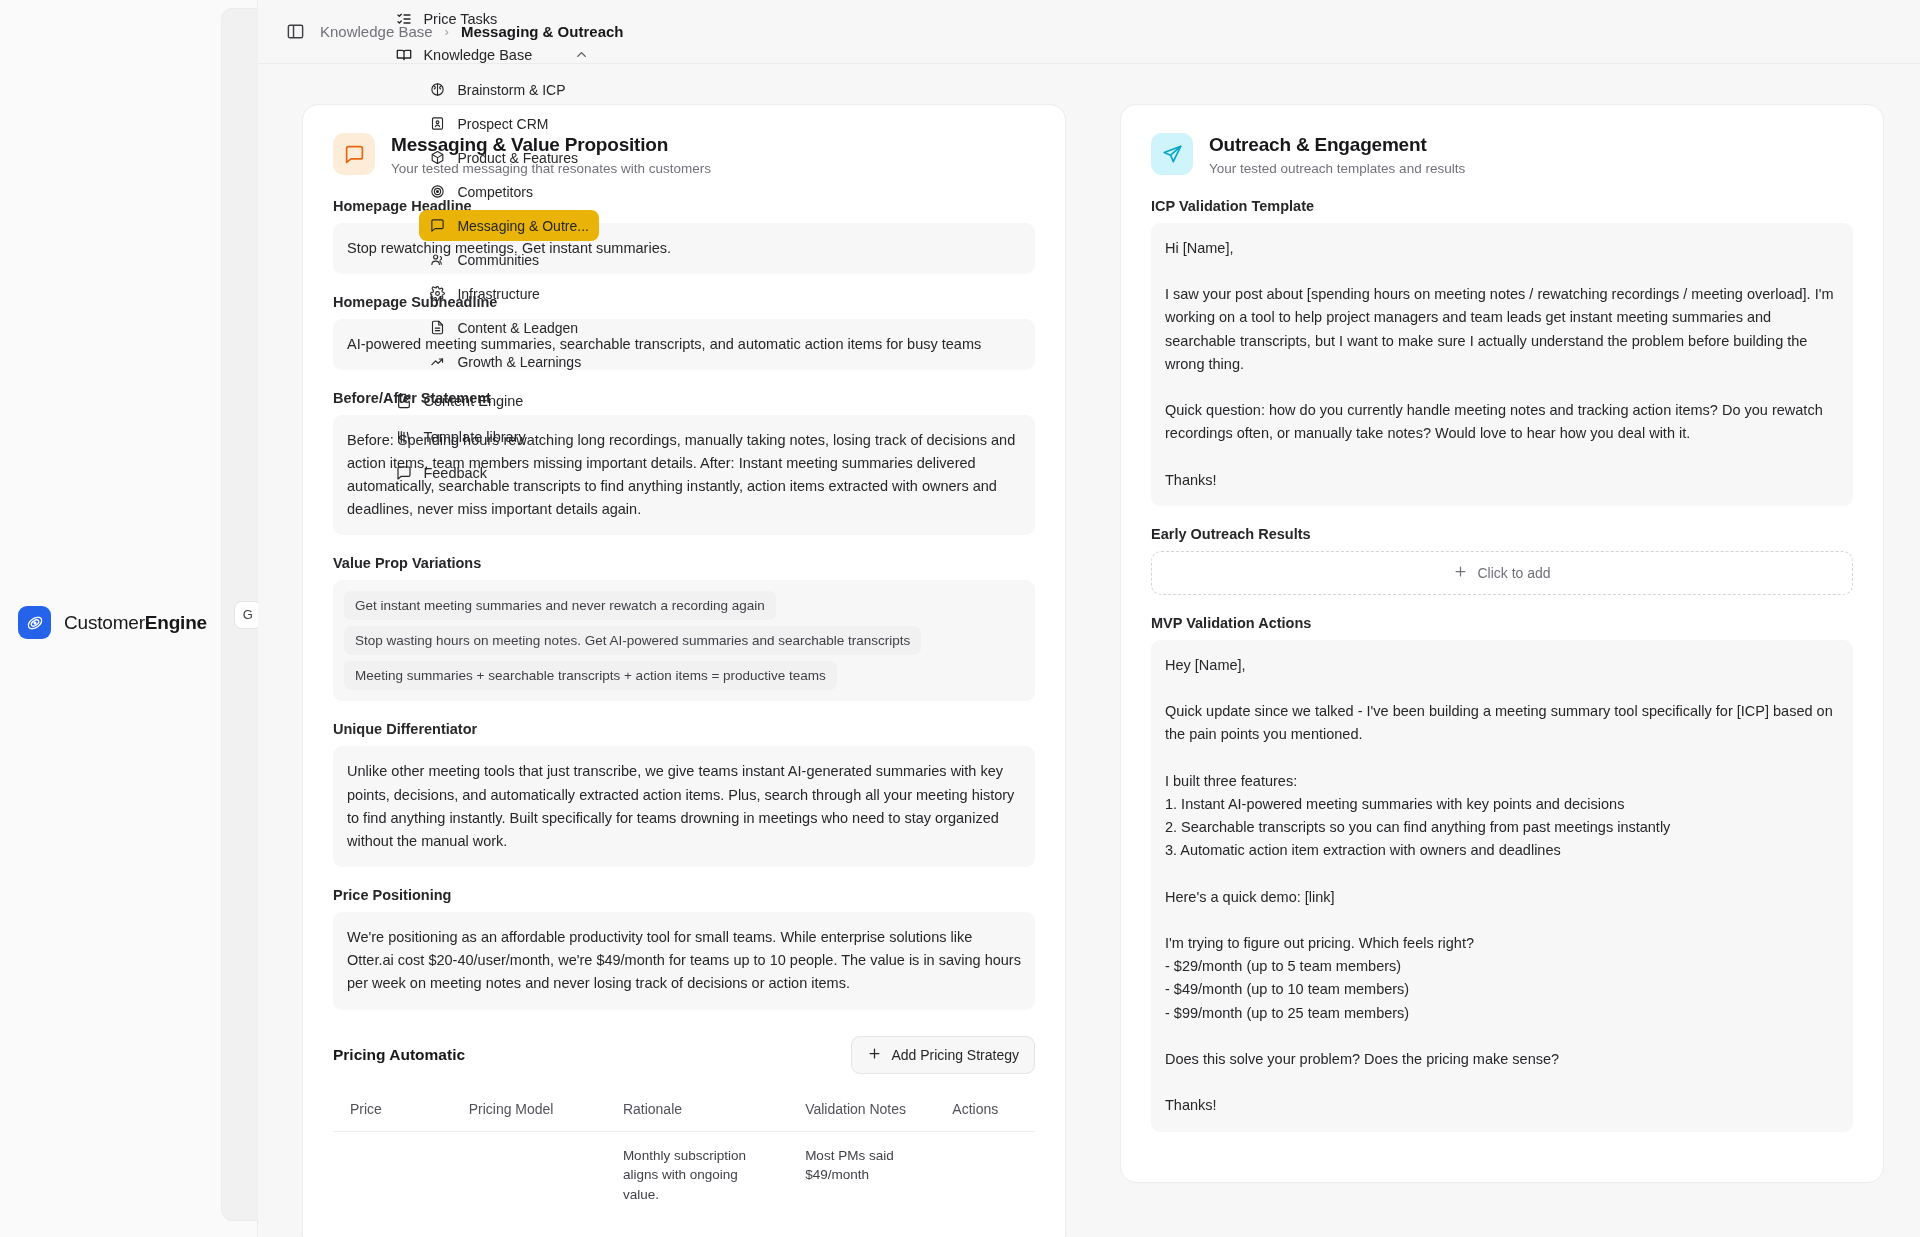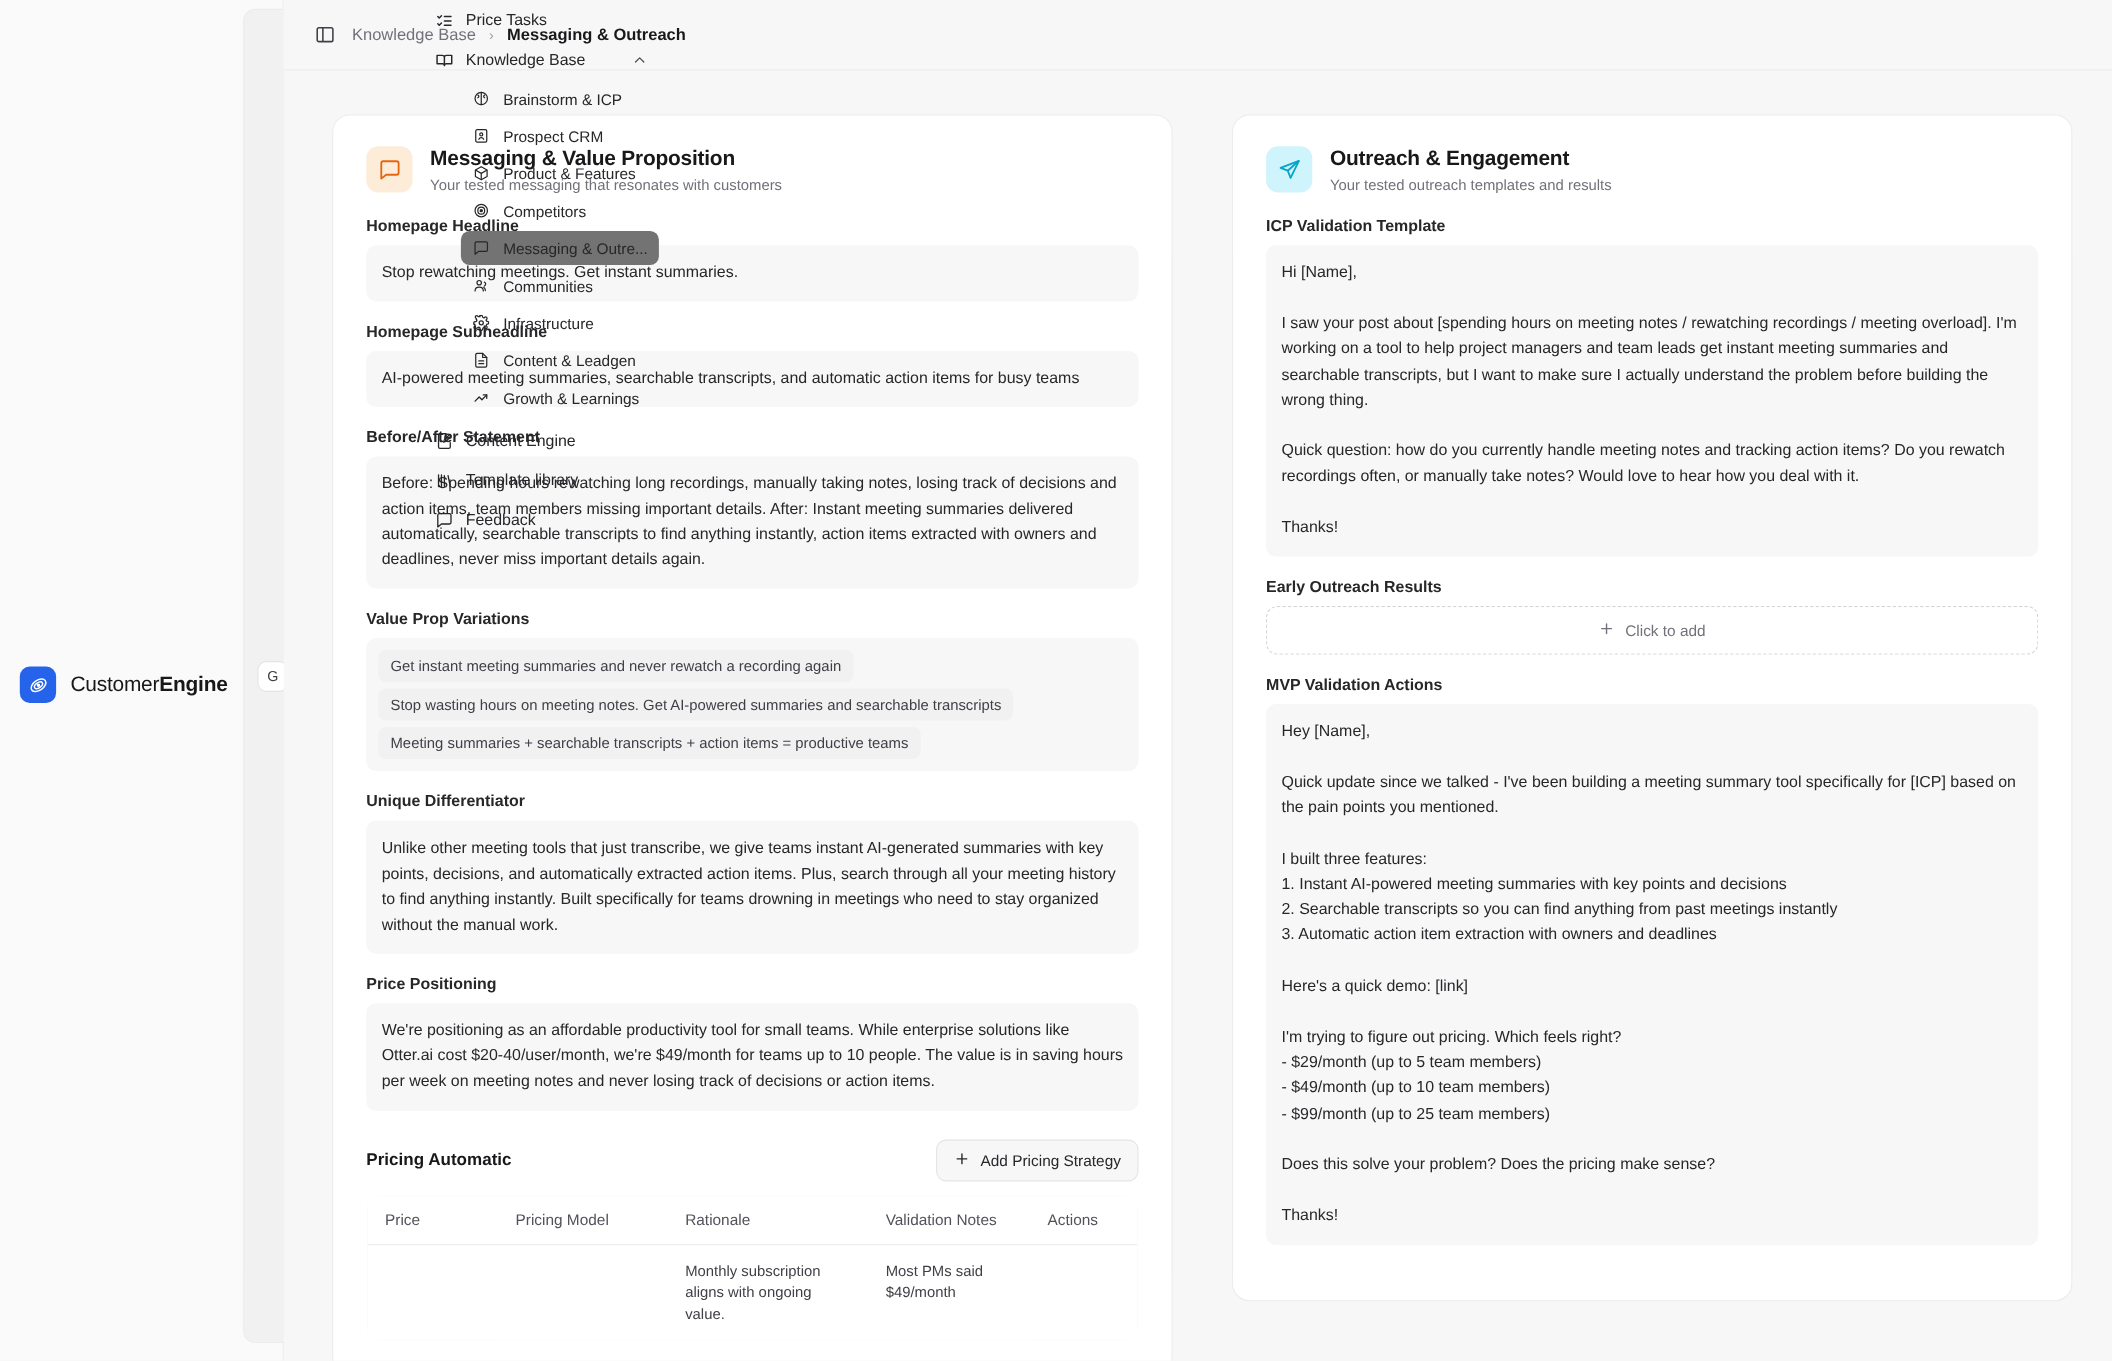--- a/index.html
+++ b/index.html
@@ -54,21 +54,21 @@
   .nav { padding: 2px 14px 0 14px; }
   .nav-item {
     display: flex; align-items: center; gap: 11px;
     padding: 8px 10px; border-radius: 8px;
     font-size: 14.5px; color: #27272a; cursor: pointer;
     margin-bottom: 3px; position: relative;
   }
   .nav-item .ico { width: 17px; height: 17px; flex: 0 0 17px; display: flex; align-items: center; justify-content: center; color: #27272a; }
   .nav-item .lbl { white-space: nowrap; overflow: hidden; text-overflow: ellipsis; }
   .nav-item .caret { margin-left: auto; color: #52525b; display: flex; }
-  .nav-item.active { background: #737373; }
+  .nav-item.active { background: #eab308; }
   .subnav { margin-left: 19px; padding-left: 14px; border-left: 1px solid #e4e4e7; }
   .subnav .nav-item { font-size: 14px; padding: 7px 10px; }
   .nav-gap { height: 4px; }
 
   
   .main { flex: 1; height: 100%; display: flex; flex-direction: column; background: #f7f7f8; min-width: 0; }
   .topbar {
     height: 64px; flex: 0 0 64px;
     border-bottom: 1px solid #ececee;
     background: #f7f7f8;

